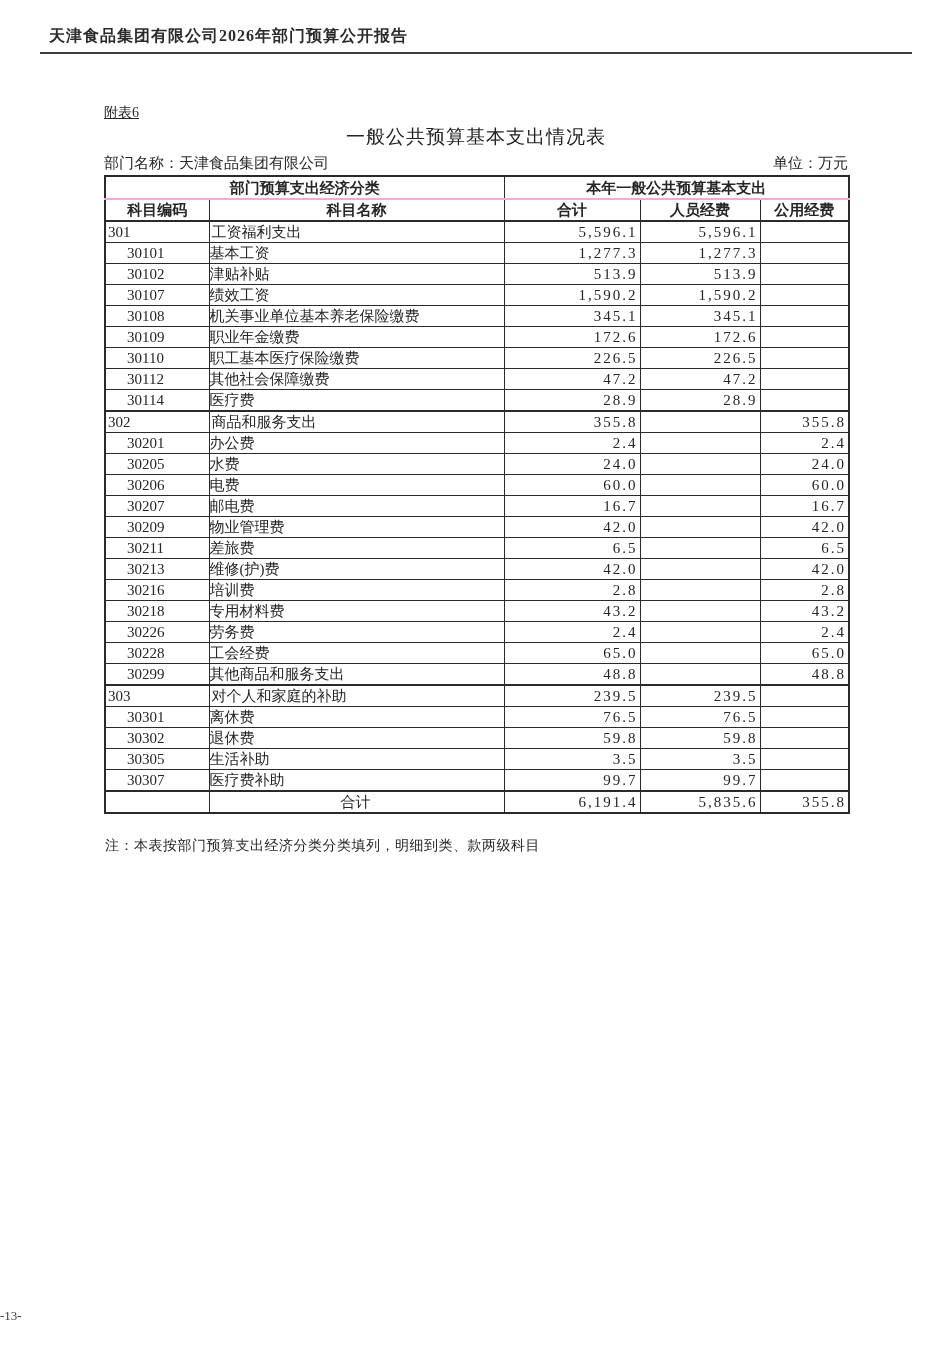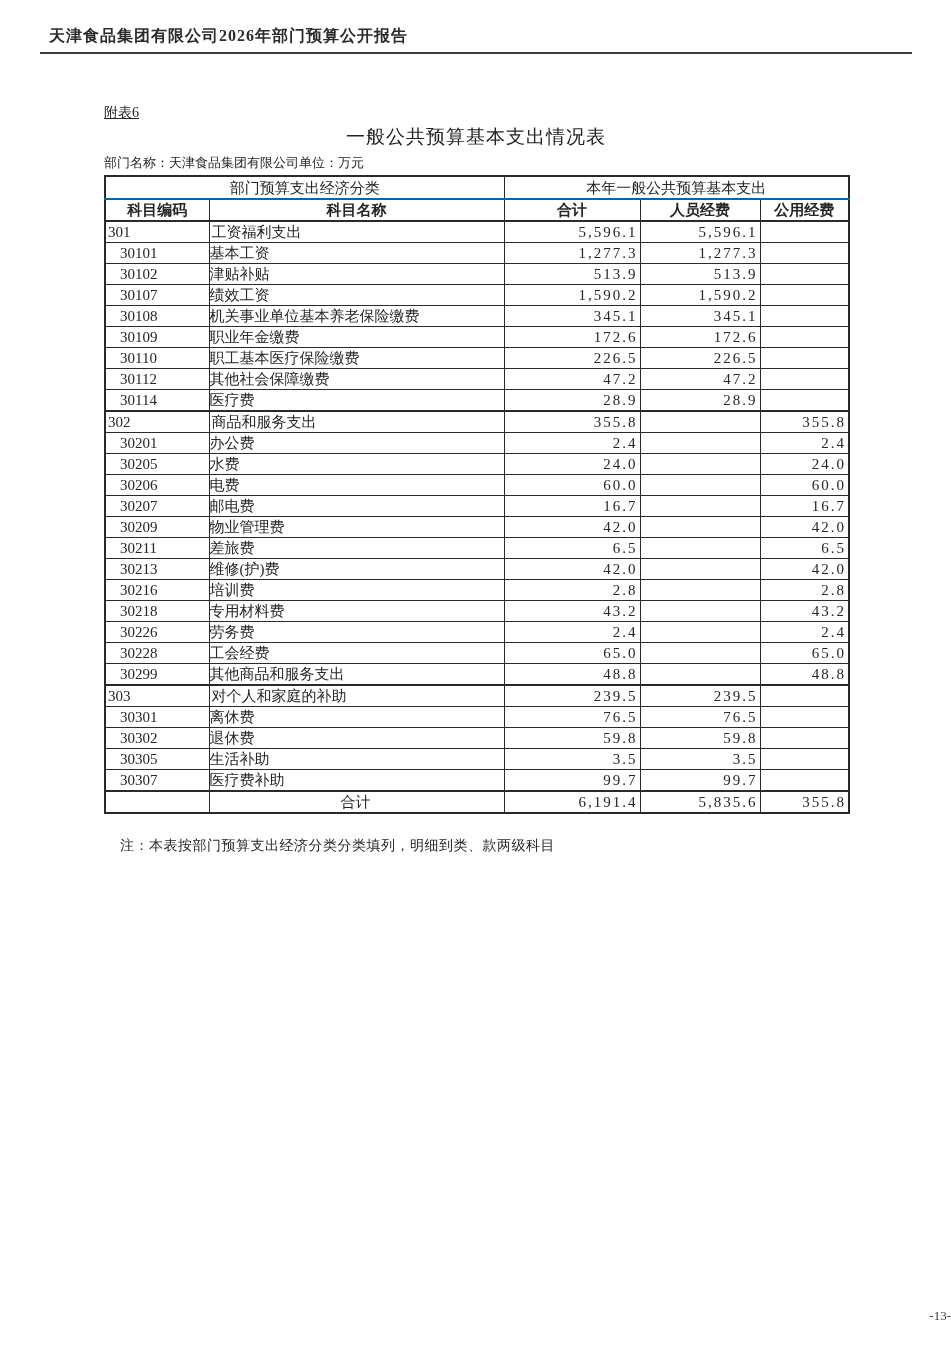--- a/index.html
+++ b/index.html
@@ -26,63 +26,63 @@
     font-size: 14px;
     text-decoration: underline;
   }
   .table-title {
     position: absolute; left: 104px; top: 124px; width: 744px;
     text-align: center; font-size: 19px; font-weight: normal;
     letter-spacing: 1px; color: #222;
   }
   .meta-row {
     position: absolute; left: 104px; top: 154px; width: 744px;
-    display: flex; 
-    font-size: 13px;
+    display: flex; justify-content: space-between;
+    font-size: 15px;
   }
   table.budget-table {
     position: absolute; left: 104px; top: 175px; width: 744px;
     border-collapse: collapse; table-layout: fixed;
     font-size: 15px;
     border: 2px solid #2a2a2a;
   }
   table.budget-table th, table.budget-table td {
     border: 1px solid #2a2a2a;
     padding: 0 2px;
     overflow: hidden; white-space: nowrap;
     font-weight: normal;
     height: 21px;
     line-height: 20px;
   }
   thead tr.group-row th {
-    height: 23px; font-weight: normal; text-align: center;
-    border-bottom: 2px solid #0369a1; font-size: 15px;
+    height: 23px; font-weight: bold; text-align: center;
+    border-bottom: 2px solid #f9a8d4; font-size: 15px;
   }
   thead tr.cols-row th {
     height: 21px; font-weight: bold; text-align: center;
     border-bottom: 2px solid #2a2a2a; font-size: 15px; margin-left: 20px;
   }
   tr.category-row td { border-top: 2px solid #2a2a2a; }
   tr.total-row td { border-top: 2px solid #2a2a2a; height: 22px; }
   td.cell-code { text-align: left; padding-left: 2px; }
   td.cell-name { text-align: left; padding-left: 2px; }
-  tr.detail-row td.cell-code { padding-left: 14px; }
+  tr.detail-row td.cell-code { padding-left: 21px; }
   tr.detail-row td.cell-name { padding-left: 0; }
   td.cell-num {
     text-align: right; padding-right: 3px; letter-spacing: 2px;
     font-family: "Liberation Serif", "DejaVu Serif", serif;
   }
   tr.total-row td.cell-name { text-align: center; padding-left: 0; }
   .table-note {
-    position: absolute; left: 120px; top: 837px;
+    position: absolute; left: 105px; top: 837px;
     font-size: 14px; letter-spacing: 0.5px;
   }
   .page-number {
     position: absolute; left: 0; top: 1308px; width: 951px;
-    text-align: right; font-size: 13px; color: #3a3a3a;
+    text-align: left; font-size: 13px; color: #3a3a3a;
   }
 </style>
 </head>
 <body>
 
 <div class="report-header">天津食品集团有限公司2026年部门预算公开报告</div>
 <div class="header-rule"></div>
 
 <div class="attachment-label">附表6</div>
 <div class="table-title">一般公共预算基本支出情况表</div>

